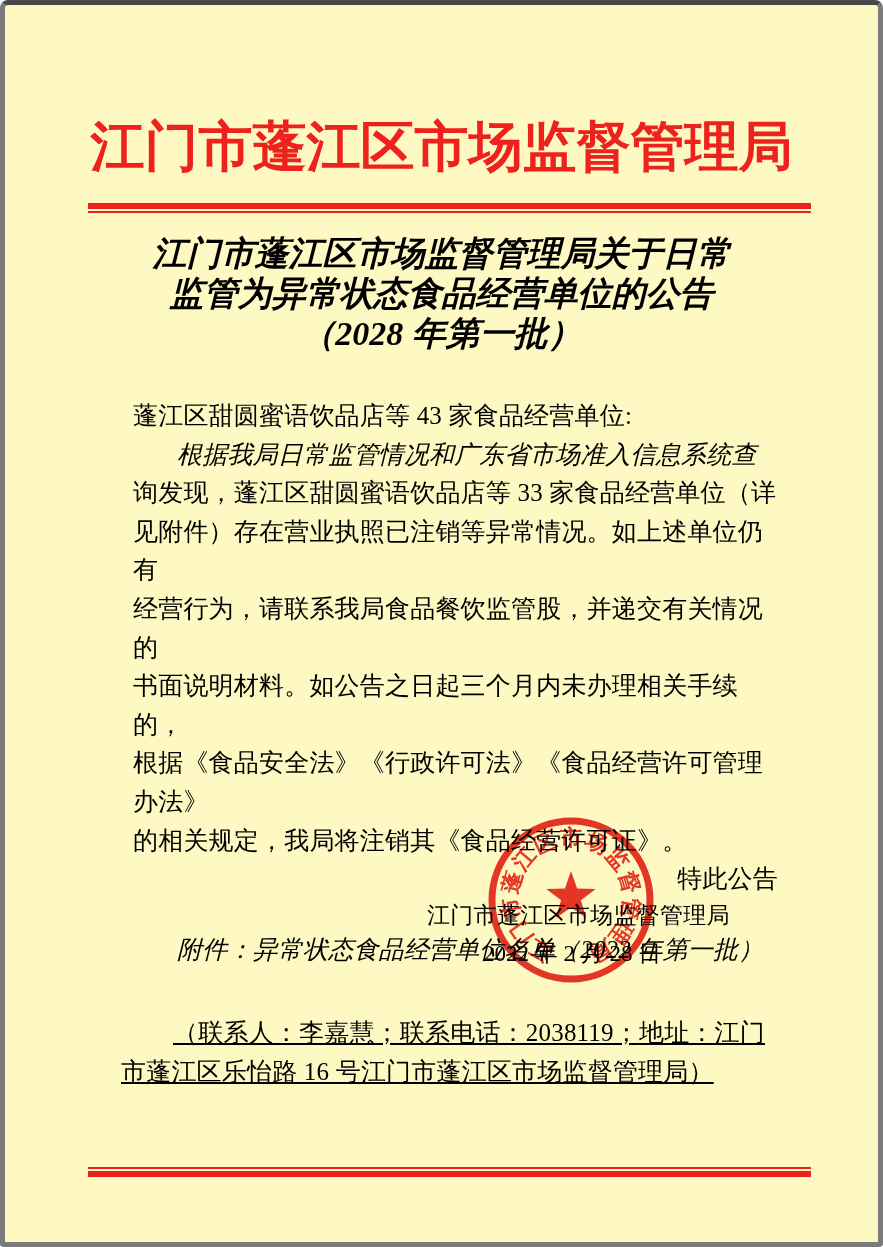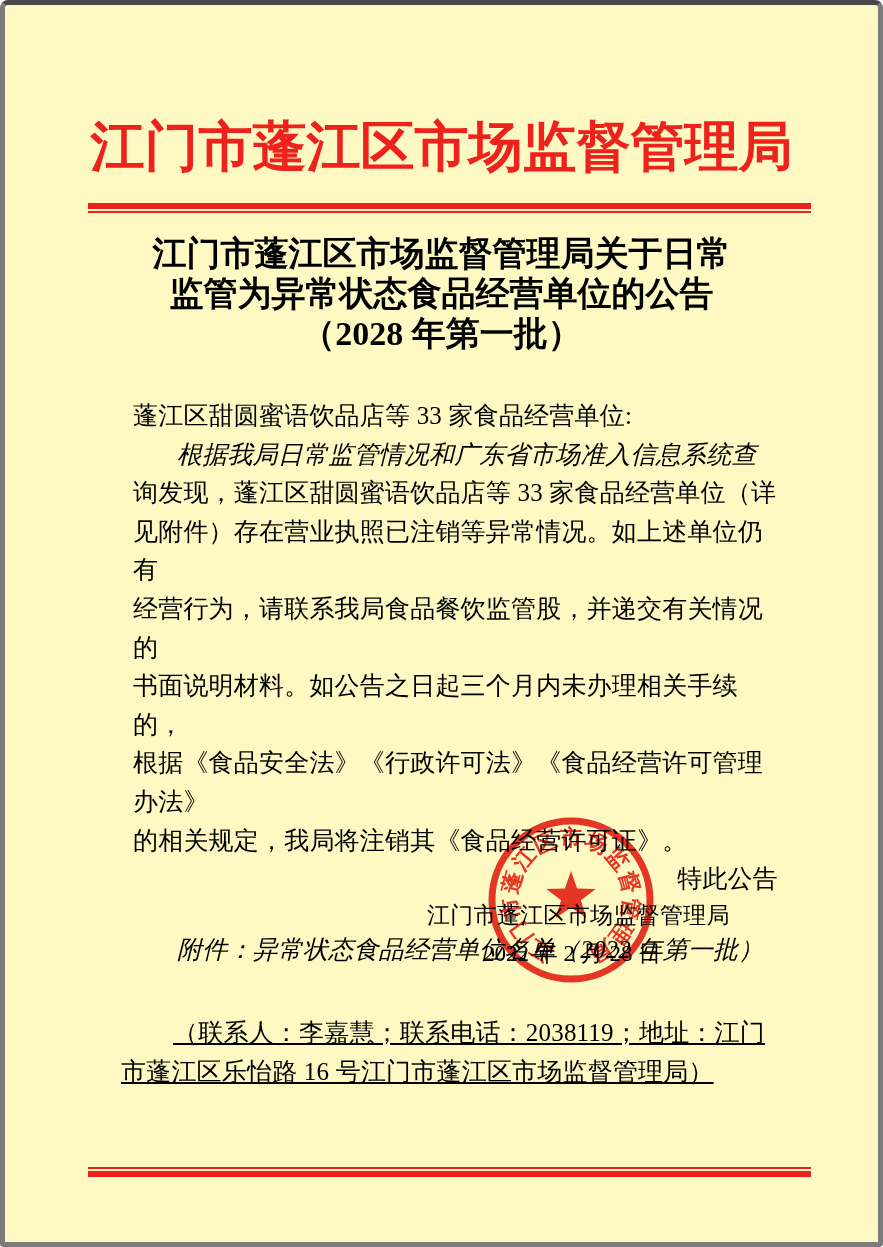--- a/index.html
+++ b/index.html
@@ -35,20 +35,21 @@
   .bar-thick{height:6px;background:var(--red);}
   .bar-thin{height:2px;background:var(--red);}
   .sep-top .bar-thin{margin-top:2px;}
   .sep-bottom .bar-thick{margin-top:2px;}
   
   .title{
     position:absolute;top:229px;left:0;right:0;
     text-align:center;font-weight:bold;
     font-size:34px;line-height:40px;
     white-space:nowrap;
+    font-style:italic;
   }
   
   .content{
     position:absolute;top:392px;left:128px;width:645px;
     font-size:25px;line-height:38.6px;
     letter-spacing:0.2px;
   }
   .para-line:first-child{text-indent:44px;font-style:italic;}
   .closing{text-indent:44px;text-align:right;}
   .attachment{text-indent:44px;margin-top:32px;font-style:italic;}
@@ -98,21 +99,21 @@
     <div class="bar-thin"></div>
   </div>
 
   <div class="title">
       <div class="title-line">江门市蓬江区市场监督管理局关于日常</div>
       <div class="title-line">监管为异常状态食品经营单位的公告</div>
       <div class="title-line">（2028 年第一批）</div>
     </div>
 
   <div class="content">
-    <div class="salutation">蓬江区甜圆蜜语饮品店等 33 家食品经营单位:</div>
+    <div class="salutation">蓬江区甜圆蜜语饮品店等 43 家食品经营单位:</div>
     <div class="para">
         <div class="para-line">根据我局日常监管情况和广东省市场准入信息系统查</div>
         <div class="para-line">询发现，蓬江区甜圆蜜语饮品店等 33 家食品经营单位（详</div>
         <div class="para-line">见附件）存在营业执照已注销等异常情况。如上述单位仍有</div>
         <div class="para-line">经营行为，请联系我局食品餐饮监管股，并递交有关情况的</div>
         <div class="para-line">书面说明材料。如公告之日起三个月内未办理相关手续的，</div>
         <div class="para-line">根据《食品安全法》《行政许可法》《食品经营许可管理办法》</div>
         <div class="para-line">的相关规定，我局将注销其《食品经营许可证》。</div>
       </div>
     <div class="closing">特此公告</div>

